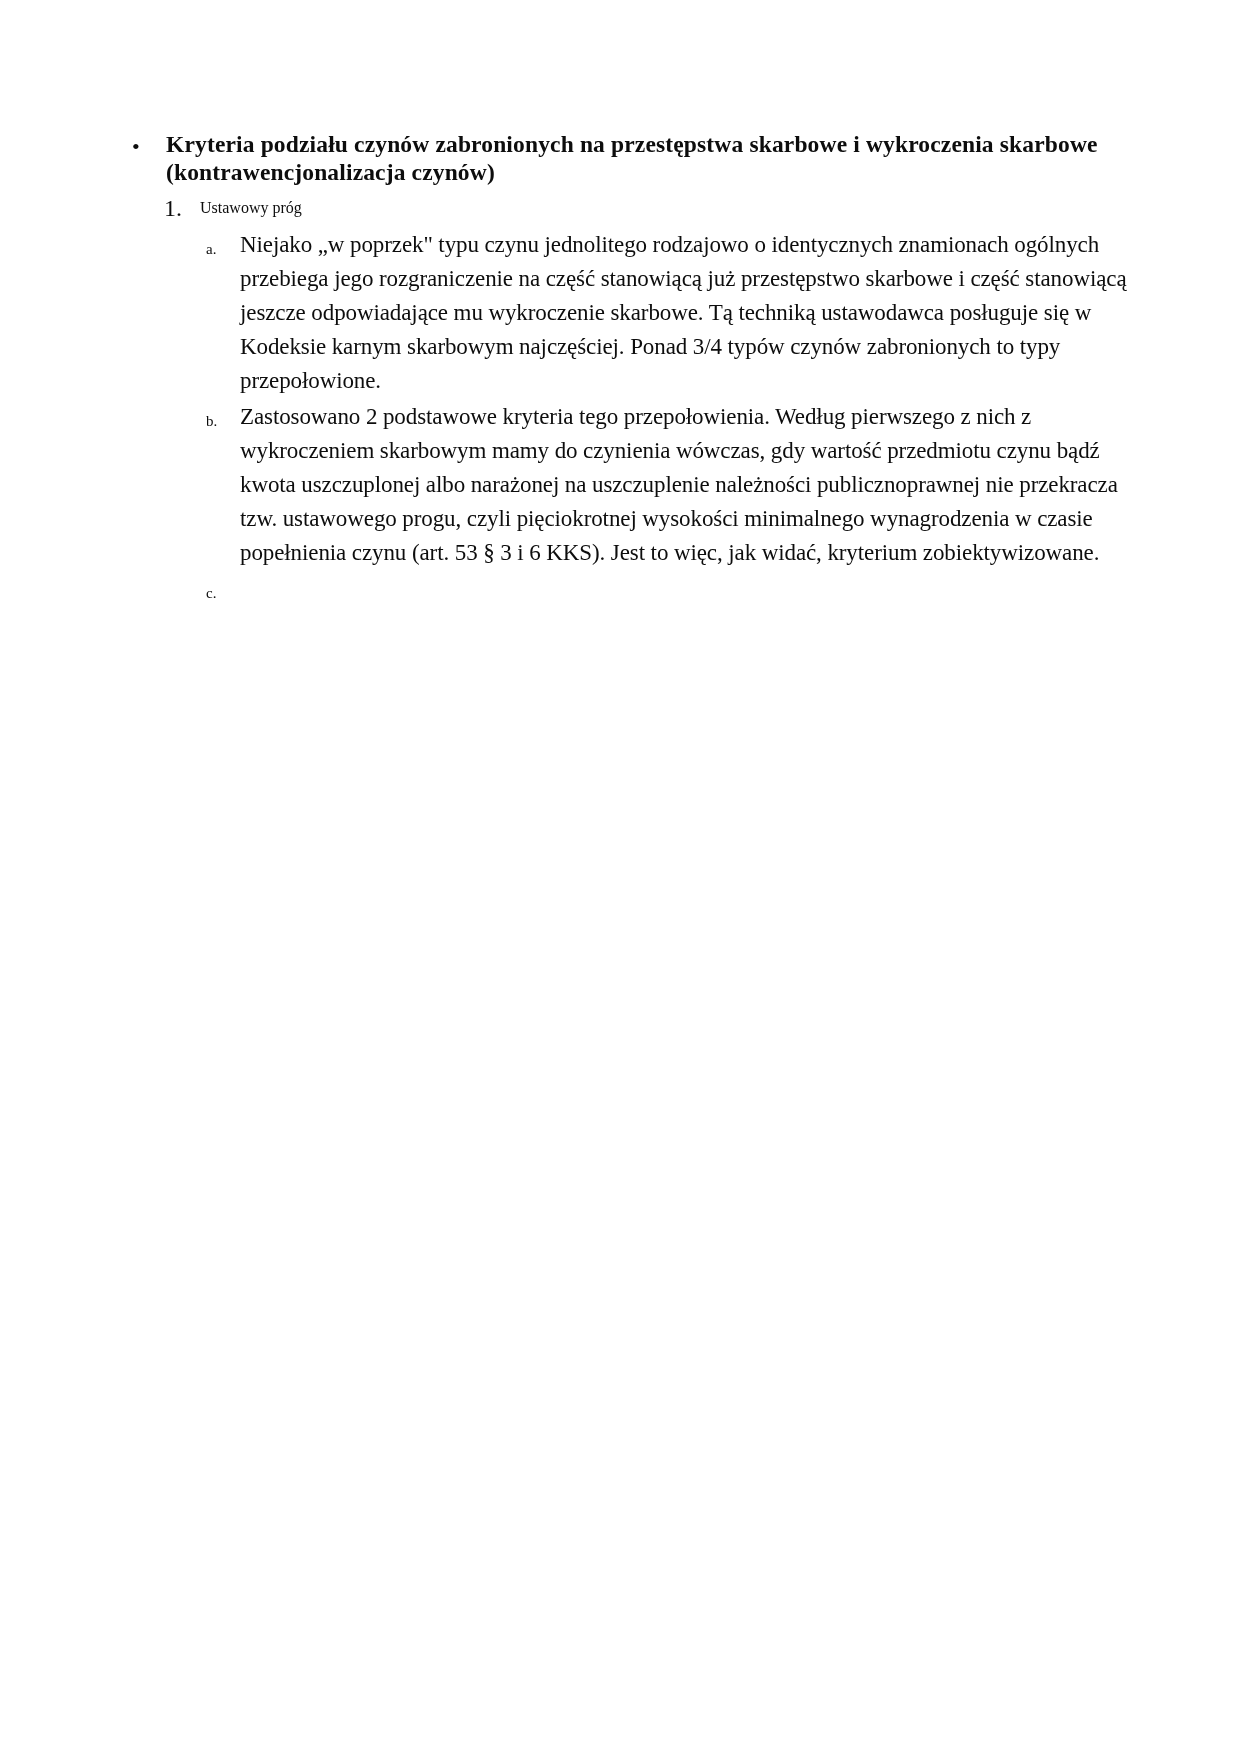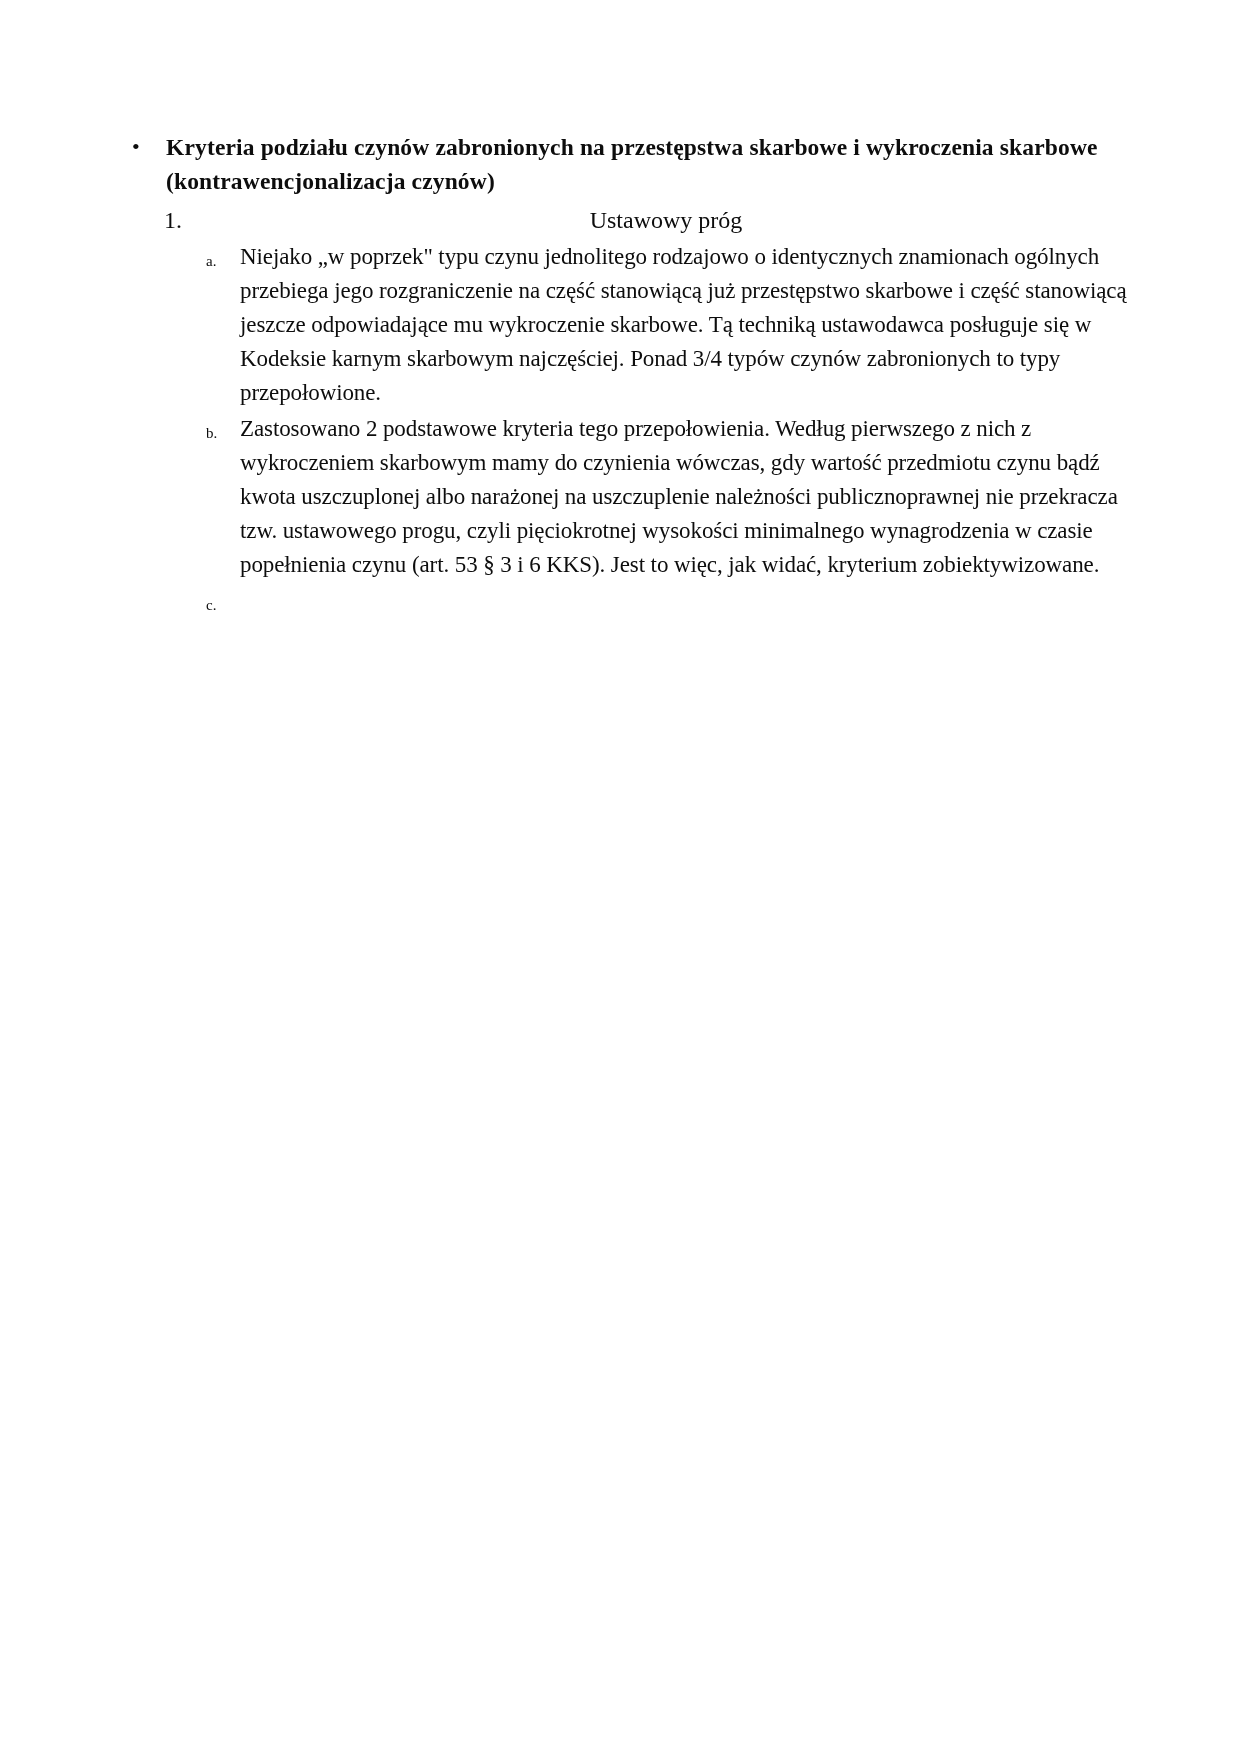--- a/index.html
+++ b/index.html
@@ -31,43 +31,42 @@
   .l1 .marker {
     position: absolute;
     left: 4px;
     top: 0;
     font-size: 22px;
     line-height: 34px;
   }
   .l1 .txt {
     font-weight: bold;
     font-size: 23.5px;
-    line-height: 34px;
+    line-height: 28px;
     letter-spacing: 0.15px;
     display: block;
   }
 
   
   .l2 {
     position: relative;
     padding-left: 72px;
     margin: 2px 0 2px 0;
   }
   .l2 .marker {
     position: absolute;
     left: 36px;
     top: 0;
     font-size: 24px;
     line-height: 36px;
   }
   .l2 .txt {
-    font-size: 24px;
+    font-size: 16px;
     line-height: 36px;
     display: block;
-    text-align: center;
   }
 
   
   .l3 {
     position: relative;
     padding-left: 112px;
     margin: 0 0 2px 0;
   }
   .l3 .marker {
     position: absolute;

